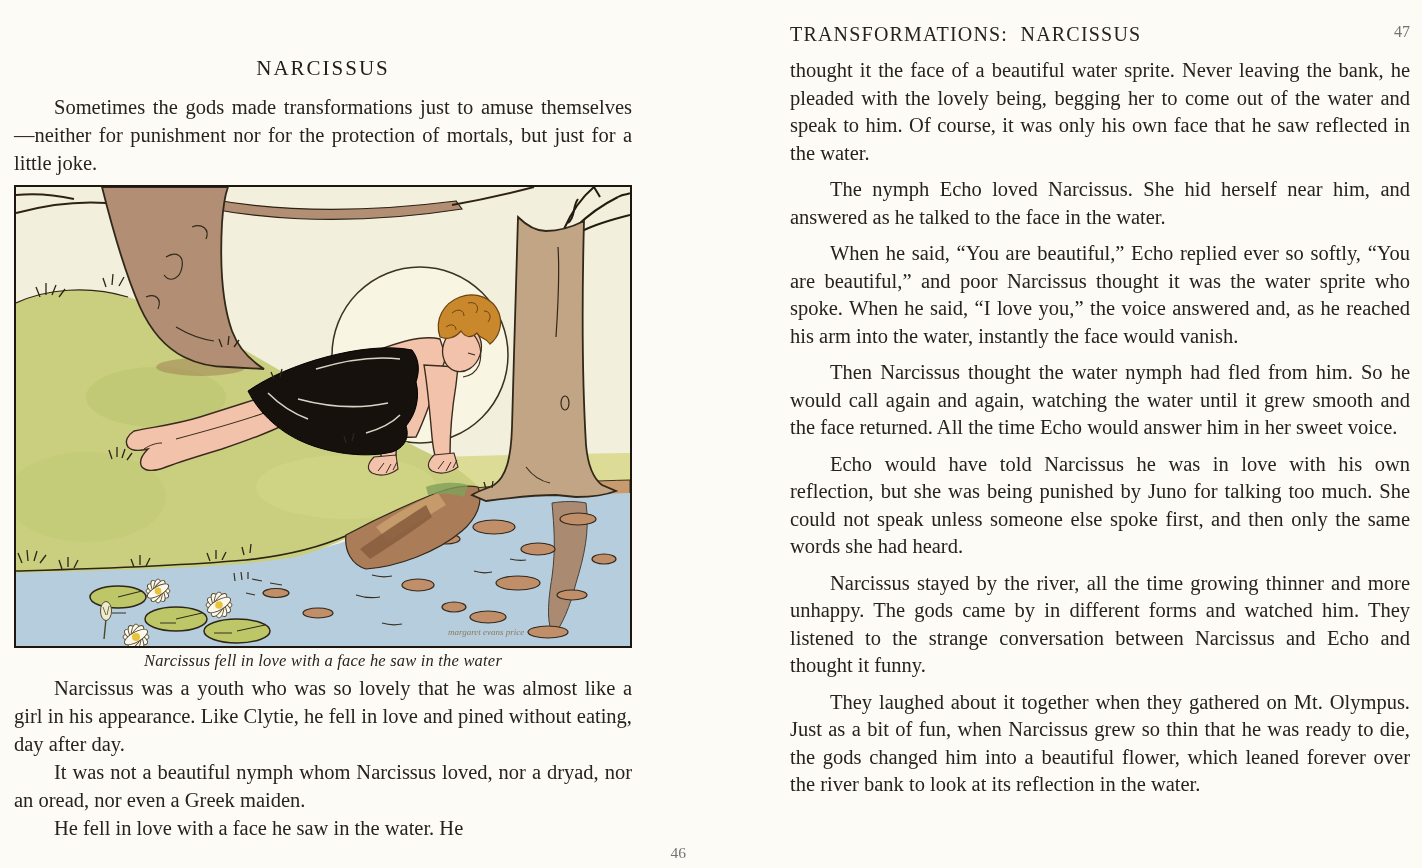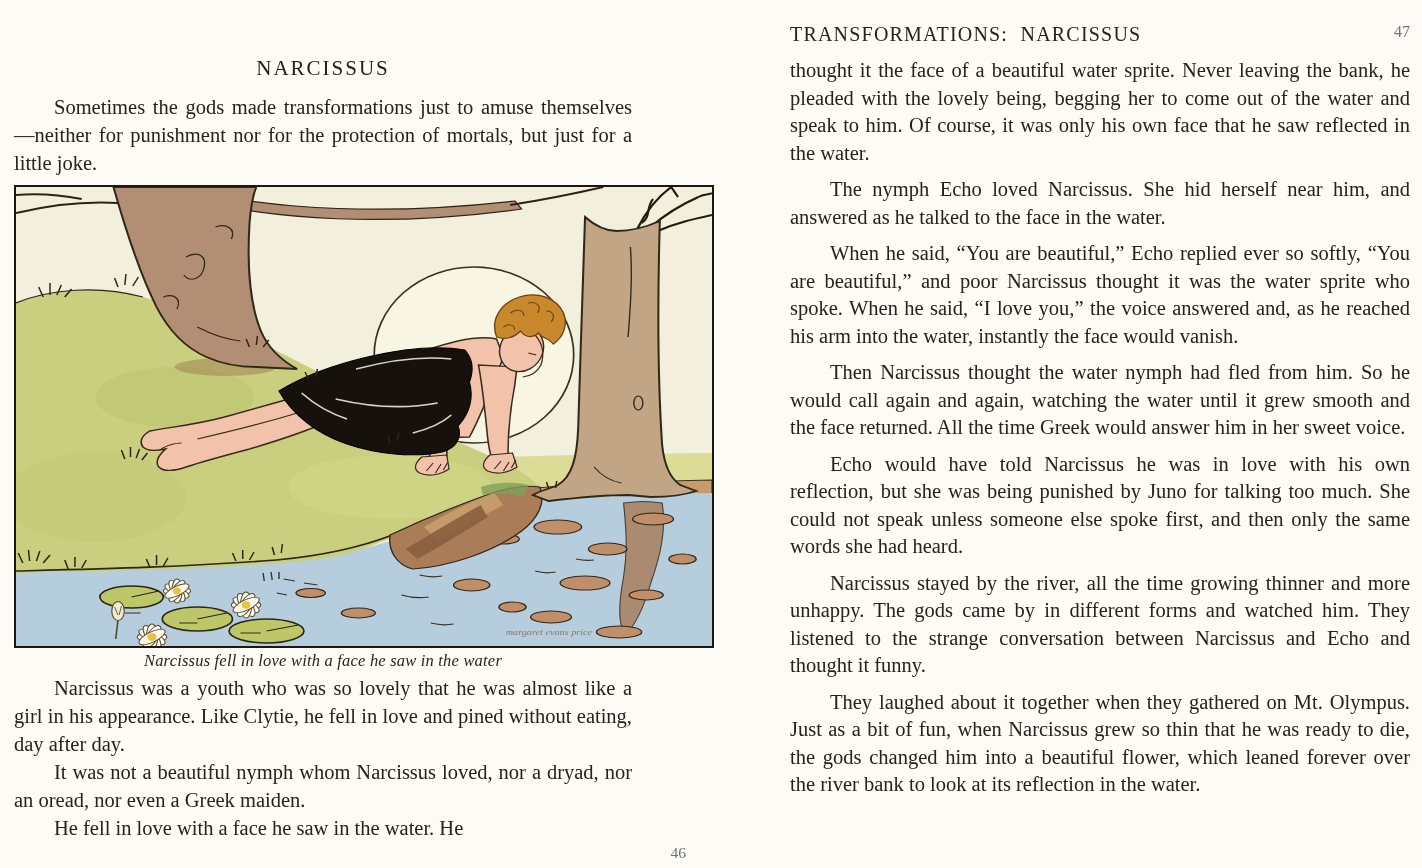--- a/index.html
+++ b/index.html
@@ -15,21 +15,21 @@
   .chapter-title{
     text-align:center;font-size:21px;font-weight:400;letter-spacing:2px;
     margin:0 0 12px 0;color:#211c17;
   }
   .body-text{
     font-size:20.5px;line-height:28px;text-align:justify;margin:0;
     color:#27221d;
   }
   .body-text.indent{text-indent:40px;}
   .illustration-frame{
-    position:absolute;left:14px;top:185px;width:700px;height:463px;
+    position:absolute;left:14px;top:185px;width:618px;height:463px;
     border:2.5px solid #1e170f;box-sizing:border-box;background:#f2efdc;
     margin:0;
   }
   .illustration-frame svg{display:block;width:100%;height:100%;}
   .illustration-caption{
     position:absolute;left:14px;top:651px;width:618px;text-align:center;
     font-style:italic;font-size:16.5px;color:#2a241e;letter-spacing:.2px;
   }
   .left-body{position:absolute;left:14px;top:674px;width:618px;}
   .left-body .body-text{line-height:28px;}
@@ -233,17 +233,17 @@
 </div>
 <div class="page-number left-num">46</div>
 
 <div class="right-header">TRANSFORMATIONS:  NARCISSUS</div>
 <div class="page-number right-num">47</div>
 
 <div class="right-body">
   <p class="body-text">thought it the face of a beautiful water sprite.  Never leaving the bank, he pleaded with the lovely being, begging her to come out of the water and speak to him.  Of course, it was only his own face that he saw reflected in the water.</p>
   <p class="body-text indent">The nymph Echo loved Narcissus.  She hid herself near him, and answered as he talked to the face in the water.</p>
   <p class="body-text indent">When he said, “You are beautiful,” Echo replied ever so softly, “You are beautiful,” and poor Narcissus thought it was the water sprite who spoke.  When he said, “I love you,” the voice answered and, as he reached his arm into the water, instantly the face would vanish.</p>
-  <p class="body-text indent">Then Narcissus thought the water nymph had fled from him.  So he would call again and again, watching the water until it grew smooth and the face returned.  All the time Greek would answer him in her sweet voice.</p>
+  <p class="body-text indent">Then Narcissus thought the water nymph had fled from him.  So he would call again and again, watching the water until it grew smooth and the face returned.  All the time Echo would answer him in her sweet voice.</p>
   <p class="body-text indent">Echo would have told Narcissus he was in love with his own reflection, but she was being punished by Juno for talking too much.  She could not speak unless someone else spoke first, and then only the same words she had heard.</p>
   <p class="body-text indent">Narcissus stayed by the river, all the time growing thinner and more unhappy.  The gods came by in different forms and watched him.  They listened to the strange conversation between Narcissus and Echo and thought it funny.</p>
   <p class="body-text indent">They laughed about it together when they gathered on Mt. Olympus.  Just as a bit of fun, when Narcissus grew so thin that he was ready to die, the gods changed him into a beautiful flower, which leaned forever over the river bank to look at its reflection in the water.</p>
 </div>
 
 </body></html>

